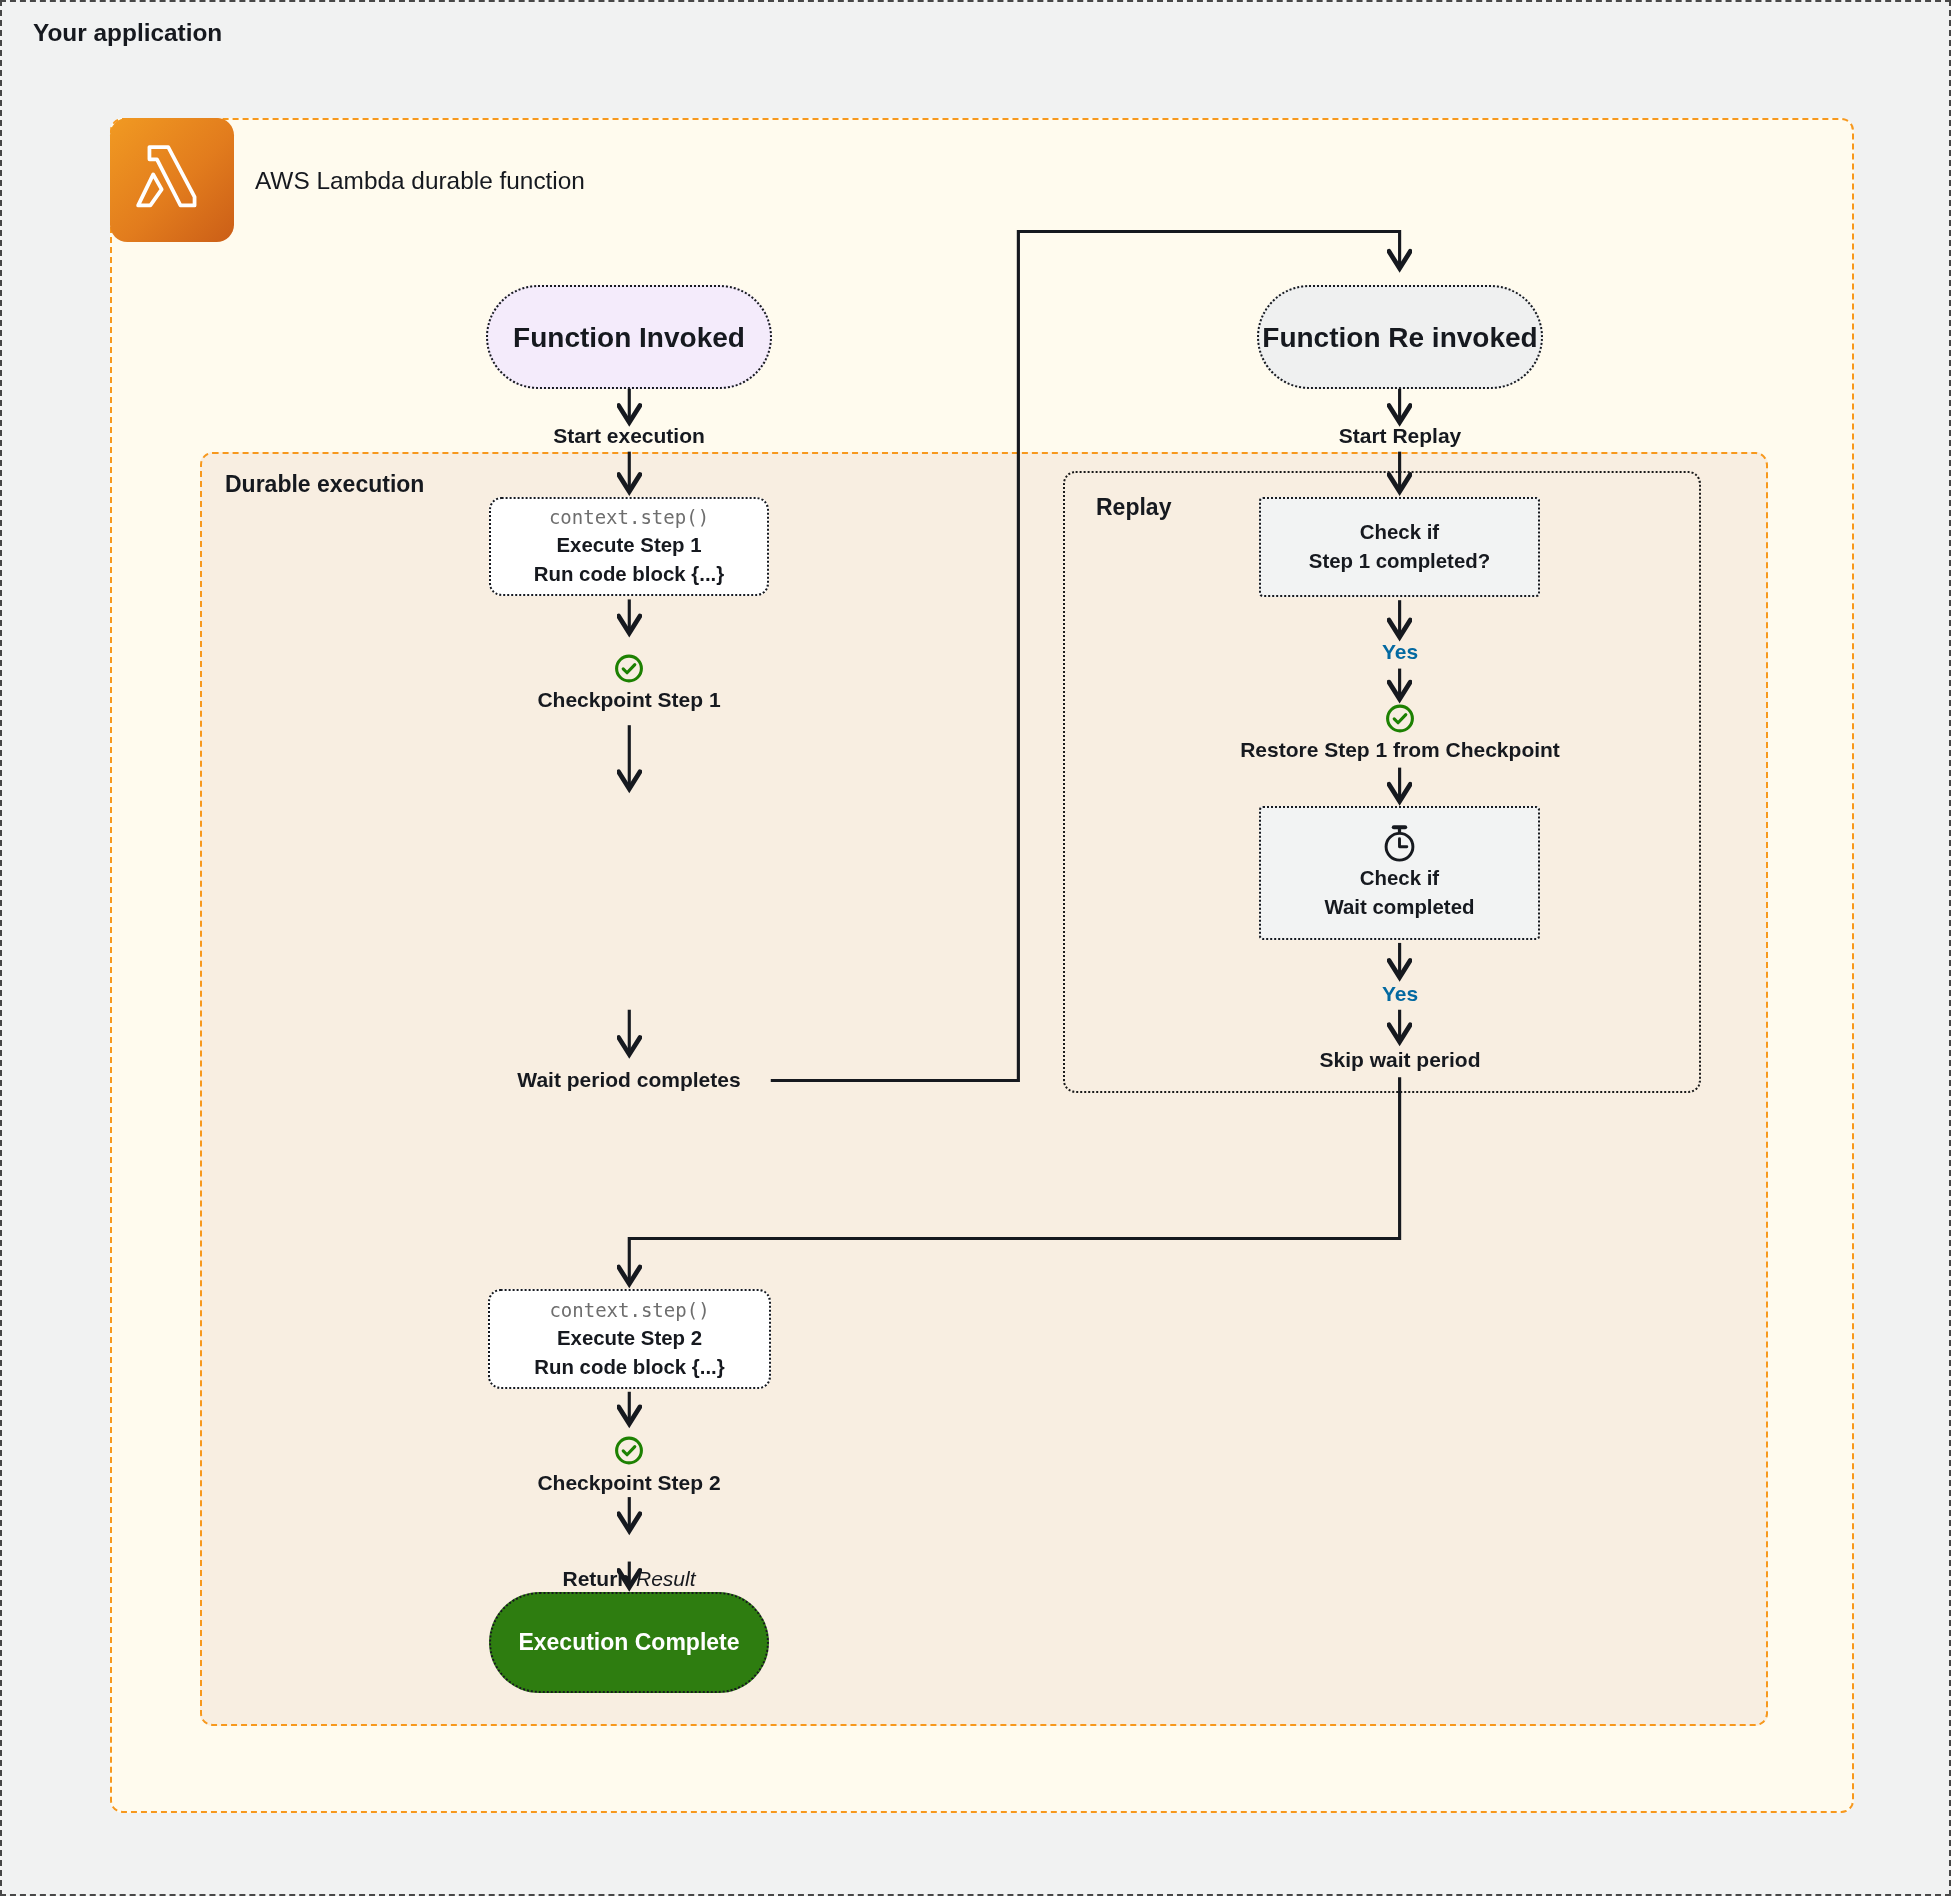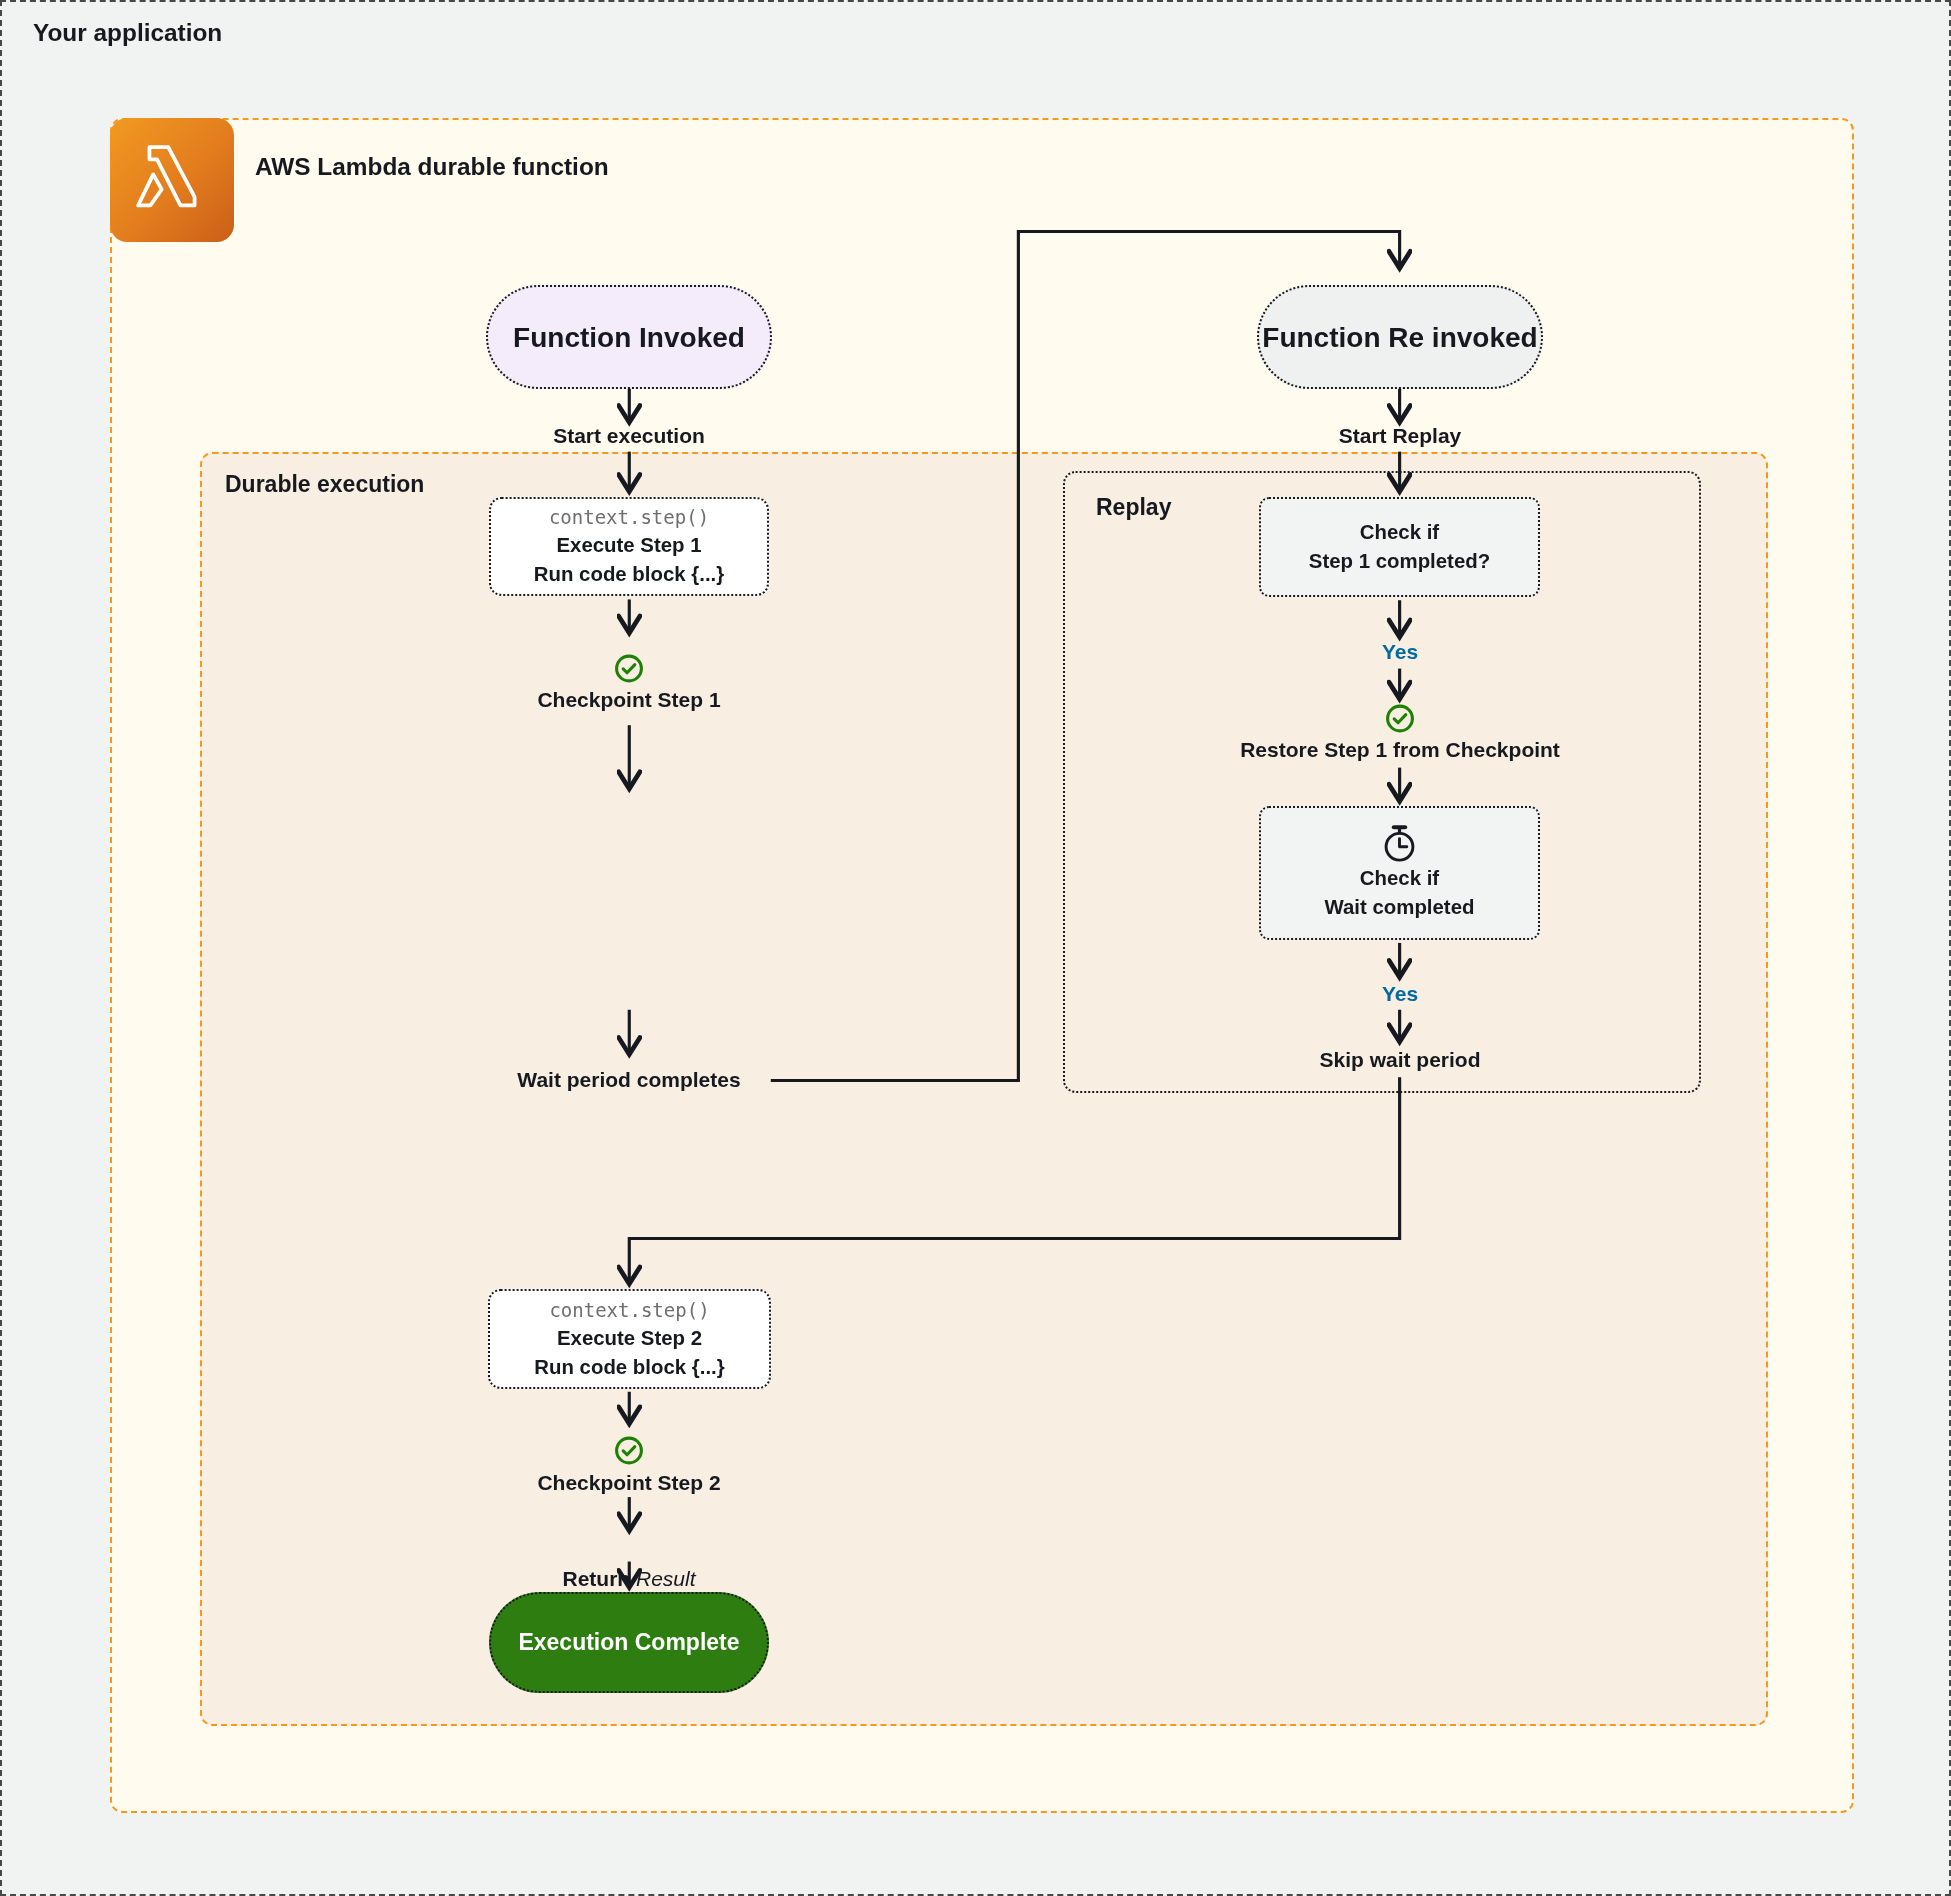--- a/index.html
+++ b/index.html
@@ -19,21 +19,21 @@
   .aws-box{
     left:108px;top:116px;width:1744px;height:1695px;
     background:#FFFBEE;border:2.4px dashed #F7981D;border-radius:12.6px;
     box-sizing:border-box;
   }
   .lambda-tile{
     left:108px;top:116px;width:124px;height:124px;border-radius:17.3px;
     background:linear-gradient(135deg,#F19A22 0%,#E27C1D 55%,#CB5E17 100%);
     display:flex;align-items:center;justify-content:center;
   }
-  .aws-title{left:253px;top:151px;font-size:24.4px;font-weight:bold;}
+  .aws-title{left:253px;top:165px;font-size:24.4px;font-weight:normal;}
 
   .durable-box{
     left:198px;top:450px;width:1568px;height:1274px;
     background:#F8EEE1;border:2.4px dashed #F7981D;border-radius:12.6px;
     box-sizing:border-box;
   }
   .section-label{font-size:23px;font-weight:bold;}
   .durable-label{left:223px;top:469px;}
   .replay-box{
     left:1061px;top:469px;width:638px;height:622px;
@@ -43,21 +43,21 @@
 
   .node{
     display:flex;flex-direction:column;align-items:center;justify-content:center;
     box-sizing:border-box;text-align:center;
     border:2.4px dotted #16191F;background:#fff;border-radius:12.6px;
     font-size:20.4px;font-weight:bold;line-height:29px;
   }
   .pill{border-radius:785px;font-size:28px;}
   .purple{background:#F4EBFB;}
   .grayfill{background:#EFF0F0;}
-  .graybox{background:#F2F3F3;border-radius:10px;}
+  .graybox{background:#F2F3F3;border-radius:4px;}
   .green-pill{background:#2E7D10;color:#FFFFFF;font-size:23px;}
   .code{font-family:"DejaVu Sans Mono", monospace;color:#6E6E6E;font-weight:normal;font-size:19px;line-height:27px;}
 
   .lbl{
     transform:translateX(-50%);
     font-size:21px;font-weight:bold;white-space:nowrap;text-align:center;
   }
   .green-lbl{color:#0369a1;}
   .icon-center{transform:translateX(-50%);}
   .wires{left:0;top:0;pointer-events:none;}

